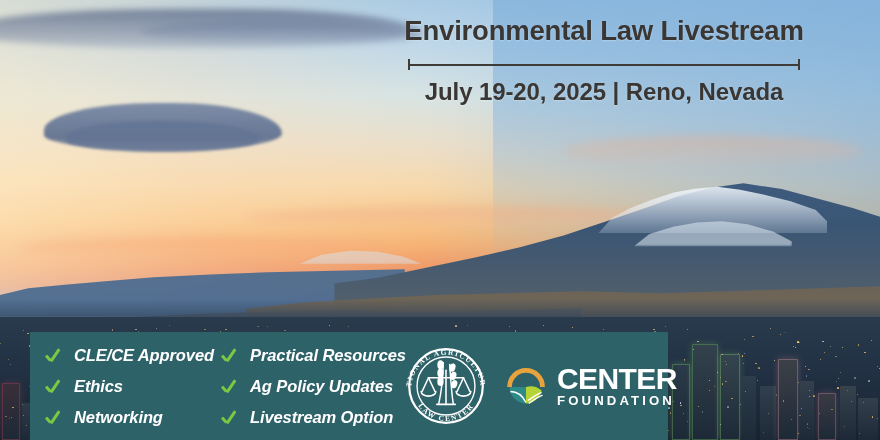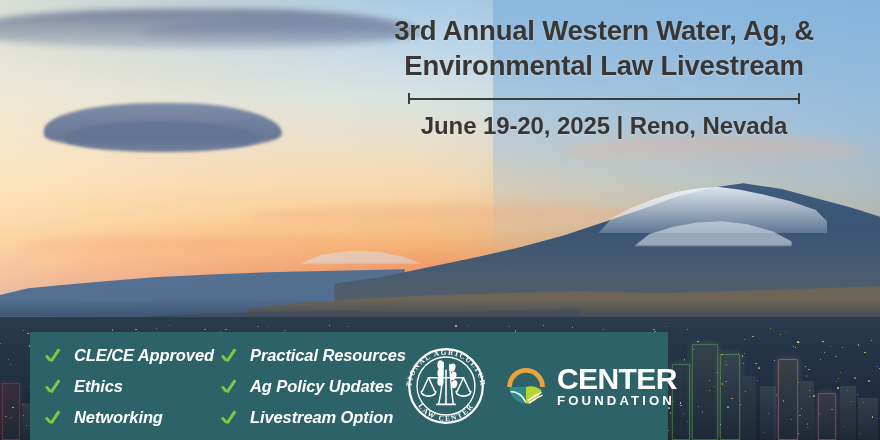--- a/index.html
+++ b/index.html
@@ -723,30 +723,29 @@
         <span style="position: absolute; left: 476.8px; top: 39.1px; width: 1.2px; height: 1.2px; border-radius: 50%; background: rgb(191, 224, 255); opacity: 0.69;"></span>
         <span style="position: absolute; left: 71.5px; top: 30.5px; width: 2px; height: 1.2px; border-radius: 50%; background: rgb(255, 201, 107); opacity: 0.72;"></span>
         <span style="position: absolute; left: 169.5px; top: 26.4px; width: 1.2px; height: 1.2px; border-radius: 50%; background: rgb(255, 201, 107); opacity: 0.83;"></span>
         <span style="position: absolute; left: 840.1px; top: 55.3px; width: 1.2px; height: 1.2px; border-radius: 50%; background: rgb(255, 201, 107); opacity: 0.54;"></span>
         <span style="position: absolute; left: 809.3px; top: 73px; width: 1.2px; height: 1.2px; border-radius: 50%; background: rgb(255, 201, 107); opacity: 0.71;"></span>
         <span style="position: absolute; left: 48.5px; top: 96.2px; width: 1.2px; height: 1.2px; border-radius: 50%; background: rgb(191, 224, 255); opacity: 0.86;"></span>
       </div>
     </div>
 
   <div class="title-block">
-    <div class="title-line">3rd Annual Western Water, Ag, &amp;</div>
     <div class="title-line">Environmental Law Livestream</div>
 
     <div class="rule">
       <div class="rule-cap l"></div>
       <div class="rule-line"></div>
       <div class="rule-cap r"></div>
     </div>
 
-    <div class="subtitle">June 19-20, 2025 | Reno, Nevada</div>
+    <div class="subtitle">July 19-20, 2025 | Reno, Nevada</div>
   </div>
 
   <div class="feature-banner">
 
     <div class="checks">
 
       <div class="check-col col-1">
         <div class="check-row">
           <span class="check-mark"></span>
           <span class="check-label">CLE/CE Approved</span>

